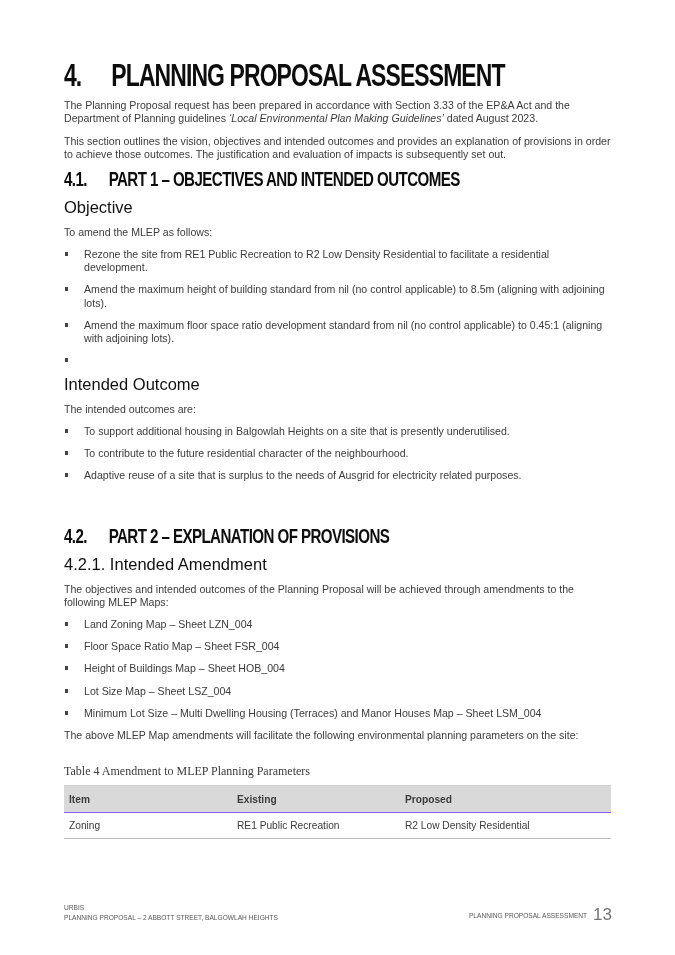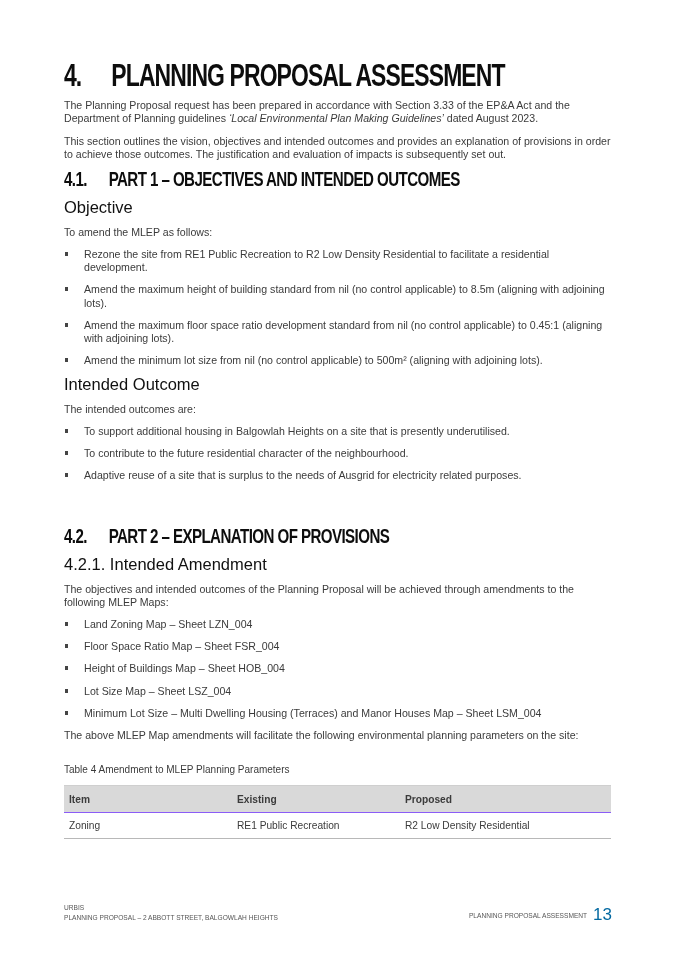--- a/index.html
+++ b/index.html
@@ -31,34 +31,34 @@
   }
   .p i { font-style: italic; }
   ul.bl { position: absolute; left: 0; margin: 0; padding: 0; list-style: none; width: 550px; }
   ul.bl li {
     position: relative; padding-left: 20px; font-size: 10.6px; line-height: 13.2px;
     color: #3b3b3b;
   }
   ul.bl li .bullet {
     position: absolute; left: 1px; top: 4px; width: 3px; height: 4px; background: #444;
   }
-  .caption { position: absolute; left: 0; font-size: 10px; color: #3b3b3b; }
+  .caption { position: absolute; left: 0; font-size: 12px; color: #3b3b3b; font-family: Liberation Serif, serif; }
   table.tbl {
     position: absolute; left: 0; top: 785px; width: 547px; border-collapse: collapse;
     font-size: 10.2px; color: #3b3b3b;
   }
   table.tbl th {
     background: #d9d9d9; text-align: left; font-weight: 700; height: 26px;
     padding: 0 5px; border-top: 1px solid #cfcfcf; border-bottom: 1px solid #8b5cf6;
   }
   table.tbl td { height: 25px; padding: 0 5px; border-bottom: 1px solid #b8b8b8; margin-left: 24px; }
   table.tbl td.it { }
   .footer-left { position: absolute; left: 64px; top: 903px; font-size: 6.6px; color: #555; line-height: 9.5px; }
   .footer-right { position: absolute; right: 63px; top: 905px; font-size: 6.6px; color: #555; white-space: nowrap; }
-  .footer-right .pg { font-size: 17px; color: #0369a1; vertical-align: -2px; margin-left: 6px; }
+  .footer-right .pg { font-size: 17px; color: #737373; vertical-align: -2px; margin-left: 6px; }
 </style>
 </head>
 <body>
 
 <div class="page">
 
   <div class="h1">
     <span class="num">4.</span><span>PLANNING PROPOSAL ASSESSMENT</span>
   </div>
 
@@ -72,21 +72,21 @@
     <span class="num">4.1.</span><span>PART 1 – OBJECTIVES AND INTENDED OUTCOMES</span>
   </div>
 
   <div class="h3" style="top:198px">Objective</div>
   <div class="p" style="top:226px">To amend the MLEP as follows:</div>
 
   <ul class="bl" style="top:248px">
     <li style="margin-bottom:9px"><span class="bullet"></span><span>Rezone the site from RE1 Public Recreation to R2 Low Density Residential to facilitate a residential development.</span></li>
     <li style="margin-bottom:9px"><span class="bullet"></span><span>Amend the maximum height of building standard from nil (no control applicable) to 8.5m (aligning with adjoining lots).</span></li>
     <li style="margin-bottom:9px"><span class="bullet"></span><span>Amend the maximum floor space ratio development standard from nil (no control applicable) to 0.45:1 (aligning with adjoining lots).</span></li>
-    <li><span class="bullet"></span><span>Amend the minimum lot size from nil (no control applicable) to 500m² (aligning with adjoining lots).</span></li>
+    <li><span class="bullet"></span></li>
   </ul>
 
   <div class="h3" style="top:375px">Intended Outcome</div>
   <div class="p" style="top:403px">The intended outcomes are:</div>
 
   <ul class="bl" style="top:425px">
     <li style="margin-bottom:9px"><span class="bullet"></span><span>To support additional housing in Balgowlah Heights on a site that is presently underutilised.</span></li>
     <li style="margin-bottom:9px"><span class="bullet"></span><span>To contribute to the future residential character of the neighbourhood.</span></li>
     <li><span class="bullet"></span><span>Adaptive reuse of a site that is surplus to the needs of Ausgrid for electricity related purposes.</span></li>
   </ul>

